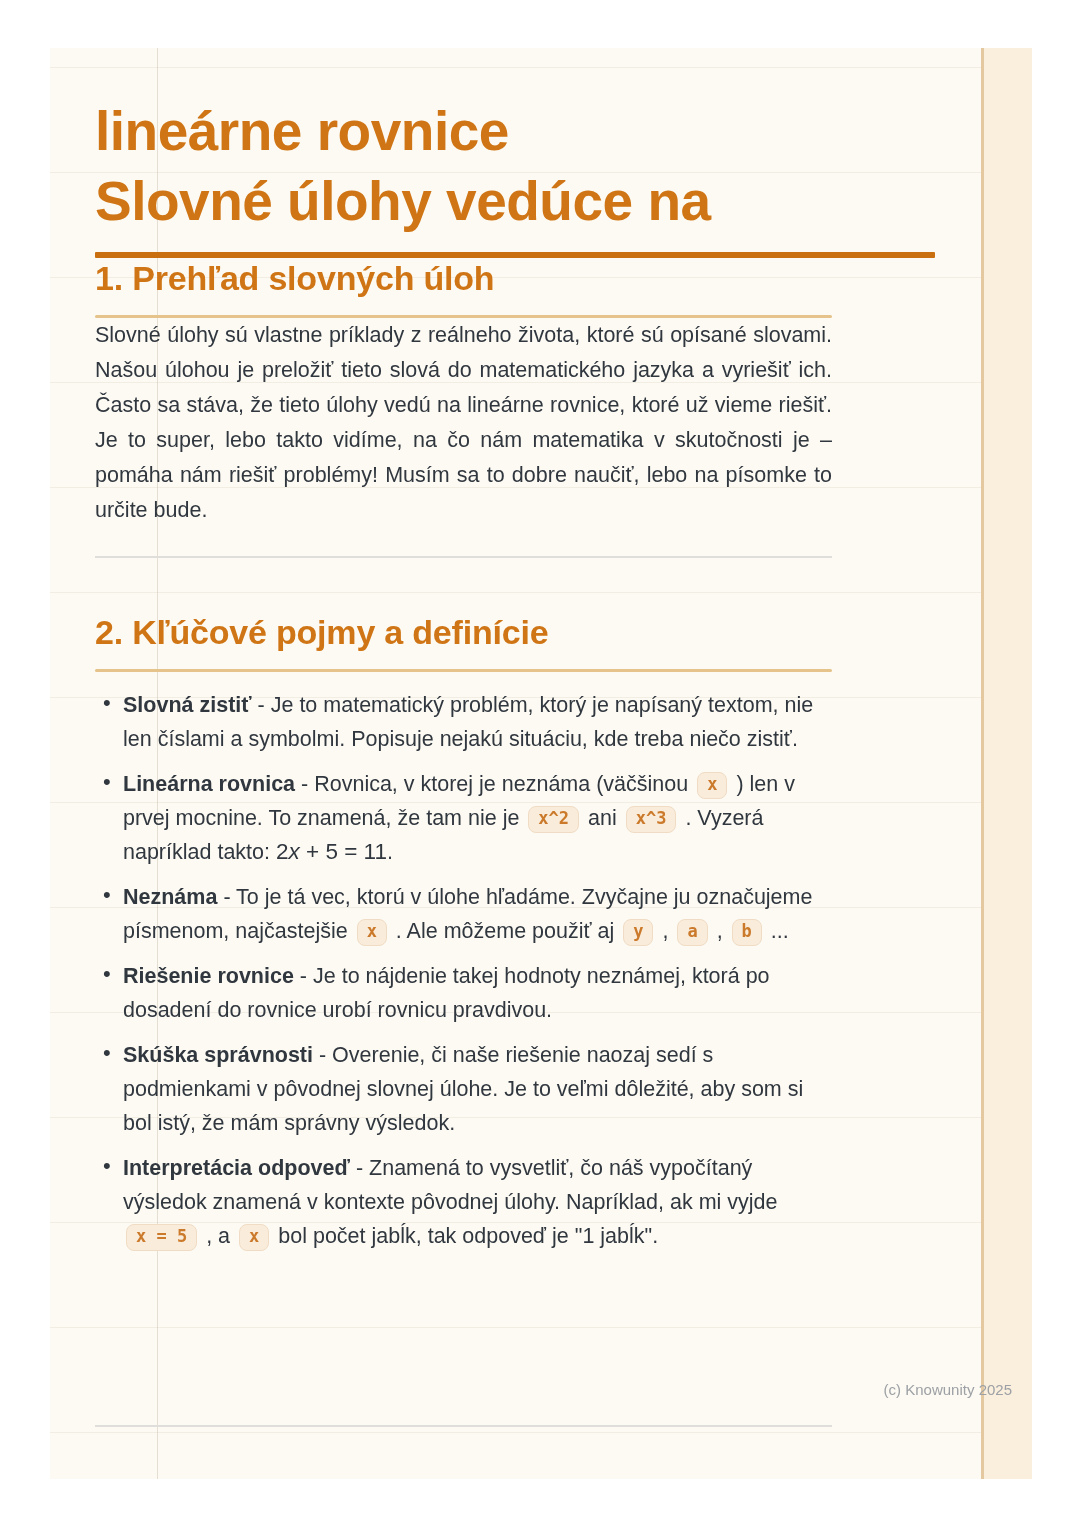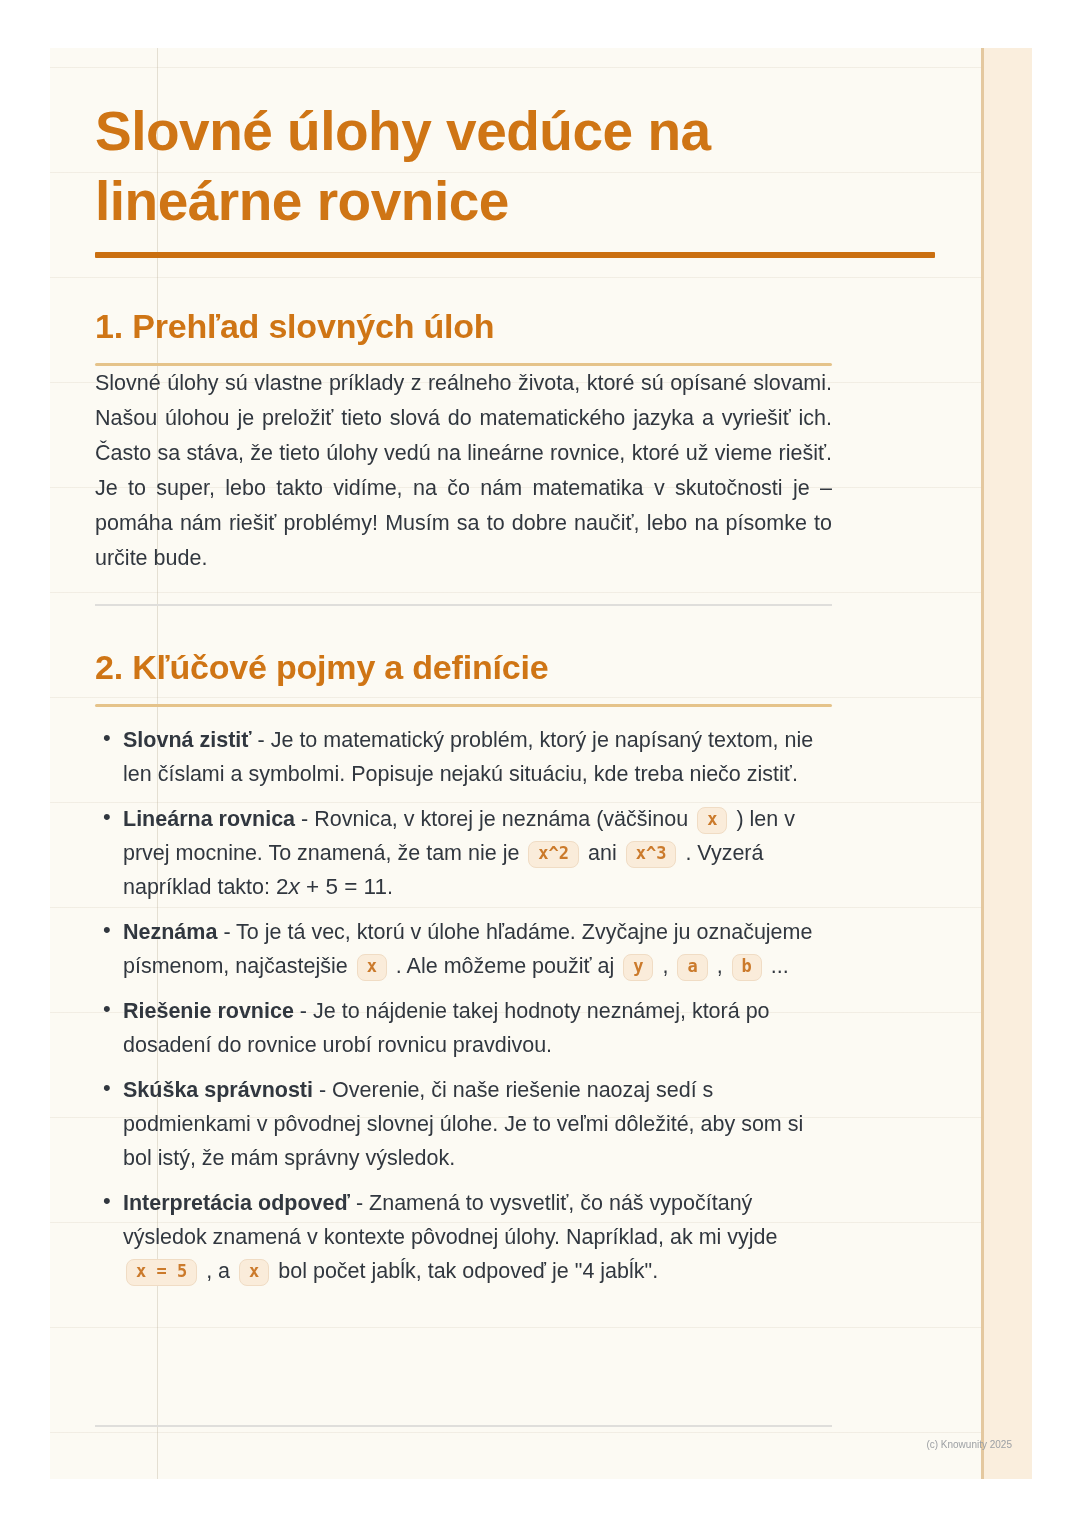--- a/index.html
+++ b/index.html
@@ -53,21 +53,20 @@
     letter-spacing:-0.5px;
     color:var(--accent,#CF7515);
   }
   .title-rule{
     margin-top:16px;
     width:840px; height:6px;
     background:var(--rule,#CA6F10);
     border-radius:1px;
   }
   .section-heading{
-    margin-top:48px;
     font-size:34px;
     line-height:40px;
     font-weight:700;
     letter-spacing:-0.2px;
     color:var(--accent,#CF7515);
   }
   .heading-underline{
     margin-top:17px;
     width:737px; height:3px;
     background:var(--underline_tan,#E5C38A);
@@ -124,39 +123,39 @@
     background:var(--divider,#DFDEDB);
   }
   .end-divider{
     position:absolute;
     left:45px; top:1377px;
     width:737px; height:2px;
     background:var(--divider,#DFDEDB);
   }
   .footer-note{
     position:absolute;
-    right:20px; top:1391px;
-    font-size:10px;
+    right:20px; top:1333px;
+    font-size:15px;
     color:var(--footer_text,#9DA0A4);
     z-index:2;
   }
-  .mt-sec2{margin-top:41px;}
+  .mt-sec2{margin-top:54px;}
 </style>
 </head>
 <body>
 
 <div class="card">
   <div class="margin-line"></div>
   <div class="side-band"></div>
 
   <div class="content">
 
     <h1 class="doc-title">
+      <div>lineárne rovnice</div>
       <div>Slovné úlohy vedúce na</div>
-      <div>lineárne rovnice</div>
     </h1>
     <div class="title-rule"></div>
 
     <h2 class="section-heading">1. Prehľad slovných úloh</h2>
     <div class="heading-underline"></div>
 
     <p class="para">Slovné úlohy sú vlastne príklady z reálneho života, ktoré sú opísané slovami. Našou úlohou je preložiť tieto slová do matematického jazyka a vyriešiť ich. Často sa stáva, že tieto úlohy vedú na lineárne rovnice, ktoré už vieme riešiť. Je to super, lebo takto vidíme, na čo nám matematika v skutočnosti je – pomáha nám riešiť problémy! Musím sa to dobre naučiť, lebo na písomke to určite bude.</p>
 
     <div class="divider"></div>
 
@@ -180,21 +179,21 @@
 
       <li>
         <span class="marker">•</span><span class="term">Riešenie rovnice</span><span> - Je to nájdenie takej hodnoty neznámej, ktorá po dosadení do rovnice urobí rovnicu pravdivou.</span>
       </li>
 
       <li>
         <span class="marker">•</span><span class="term">Skúška správnosti</span><span> - Overenie, či naše riešenie naozaj sedí s podmienkami v pôvodnej slovnej úlohe. Je to veľmi dôležité, aby som si bol istý, že mám správny výsledok.</span>
       </li>
 
       <li>
-        <span class="marker">•</span><span class="term">Interpretácia odpoveď</span><span> - Znamená to vysvetliť, čo náš vypočítaný výsledok znamená v kontexte pôvodnej úlohy. Napríklad, ak mi vyjde </span><span class="chip">x = 5</span><span> , a </span><span class="chip">x</span><span> bol počet jabĺk, tak odpoveď je "4 jabĺk".</span>
+        <span class="marker">•</span><span class="term">Interpretácia odpoveď</span><span> - Znamená to vysvetliť, čo náš vypočítaný výsledok znamená v kontexte pôvodnej úlohy. Napríklad, ak mi vyjde </span><span class="chip">x = 5</span><span> , a </span><span class="chip">x</span><span> bol počet jabĺk, tak odpoveď je "1 jabĺk".</span>
       </li>
 
     </ul>
   </div>
 
   <div class="end-divider"></div>
   <div class="footer-note">(c) Knowunity 2025</div>
 </div>
 
 </body></html>

